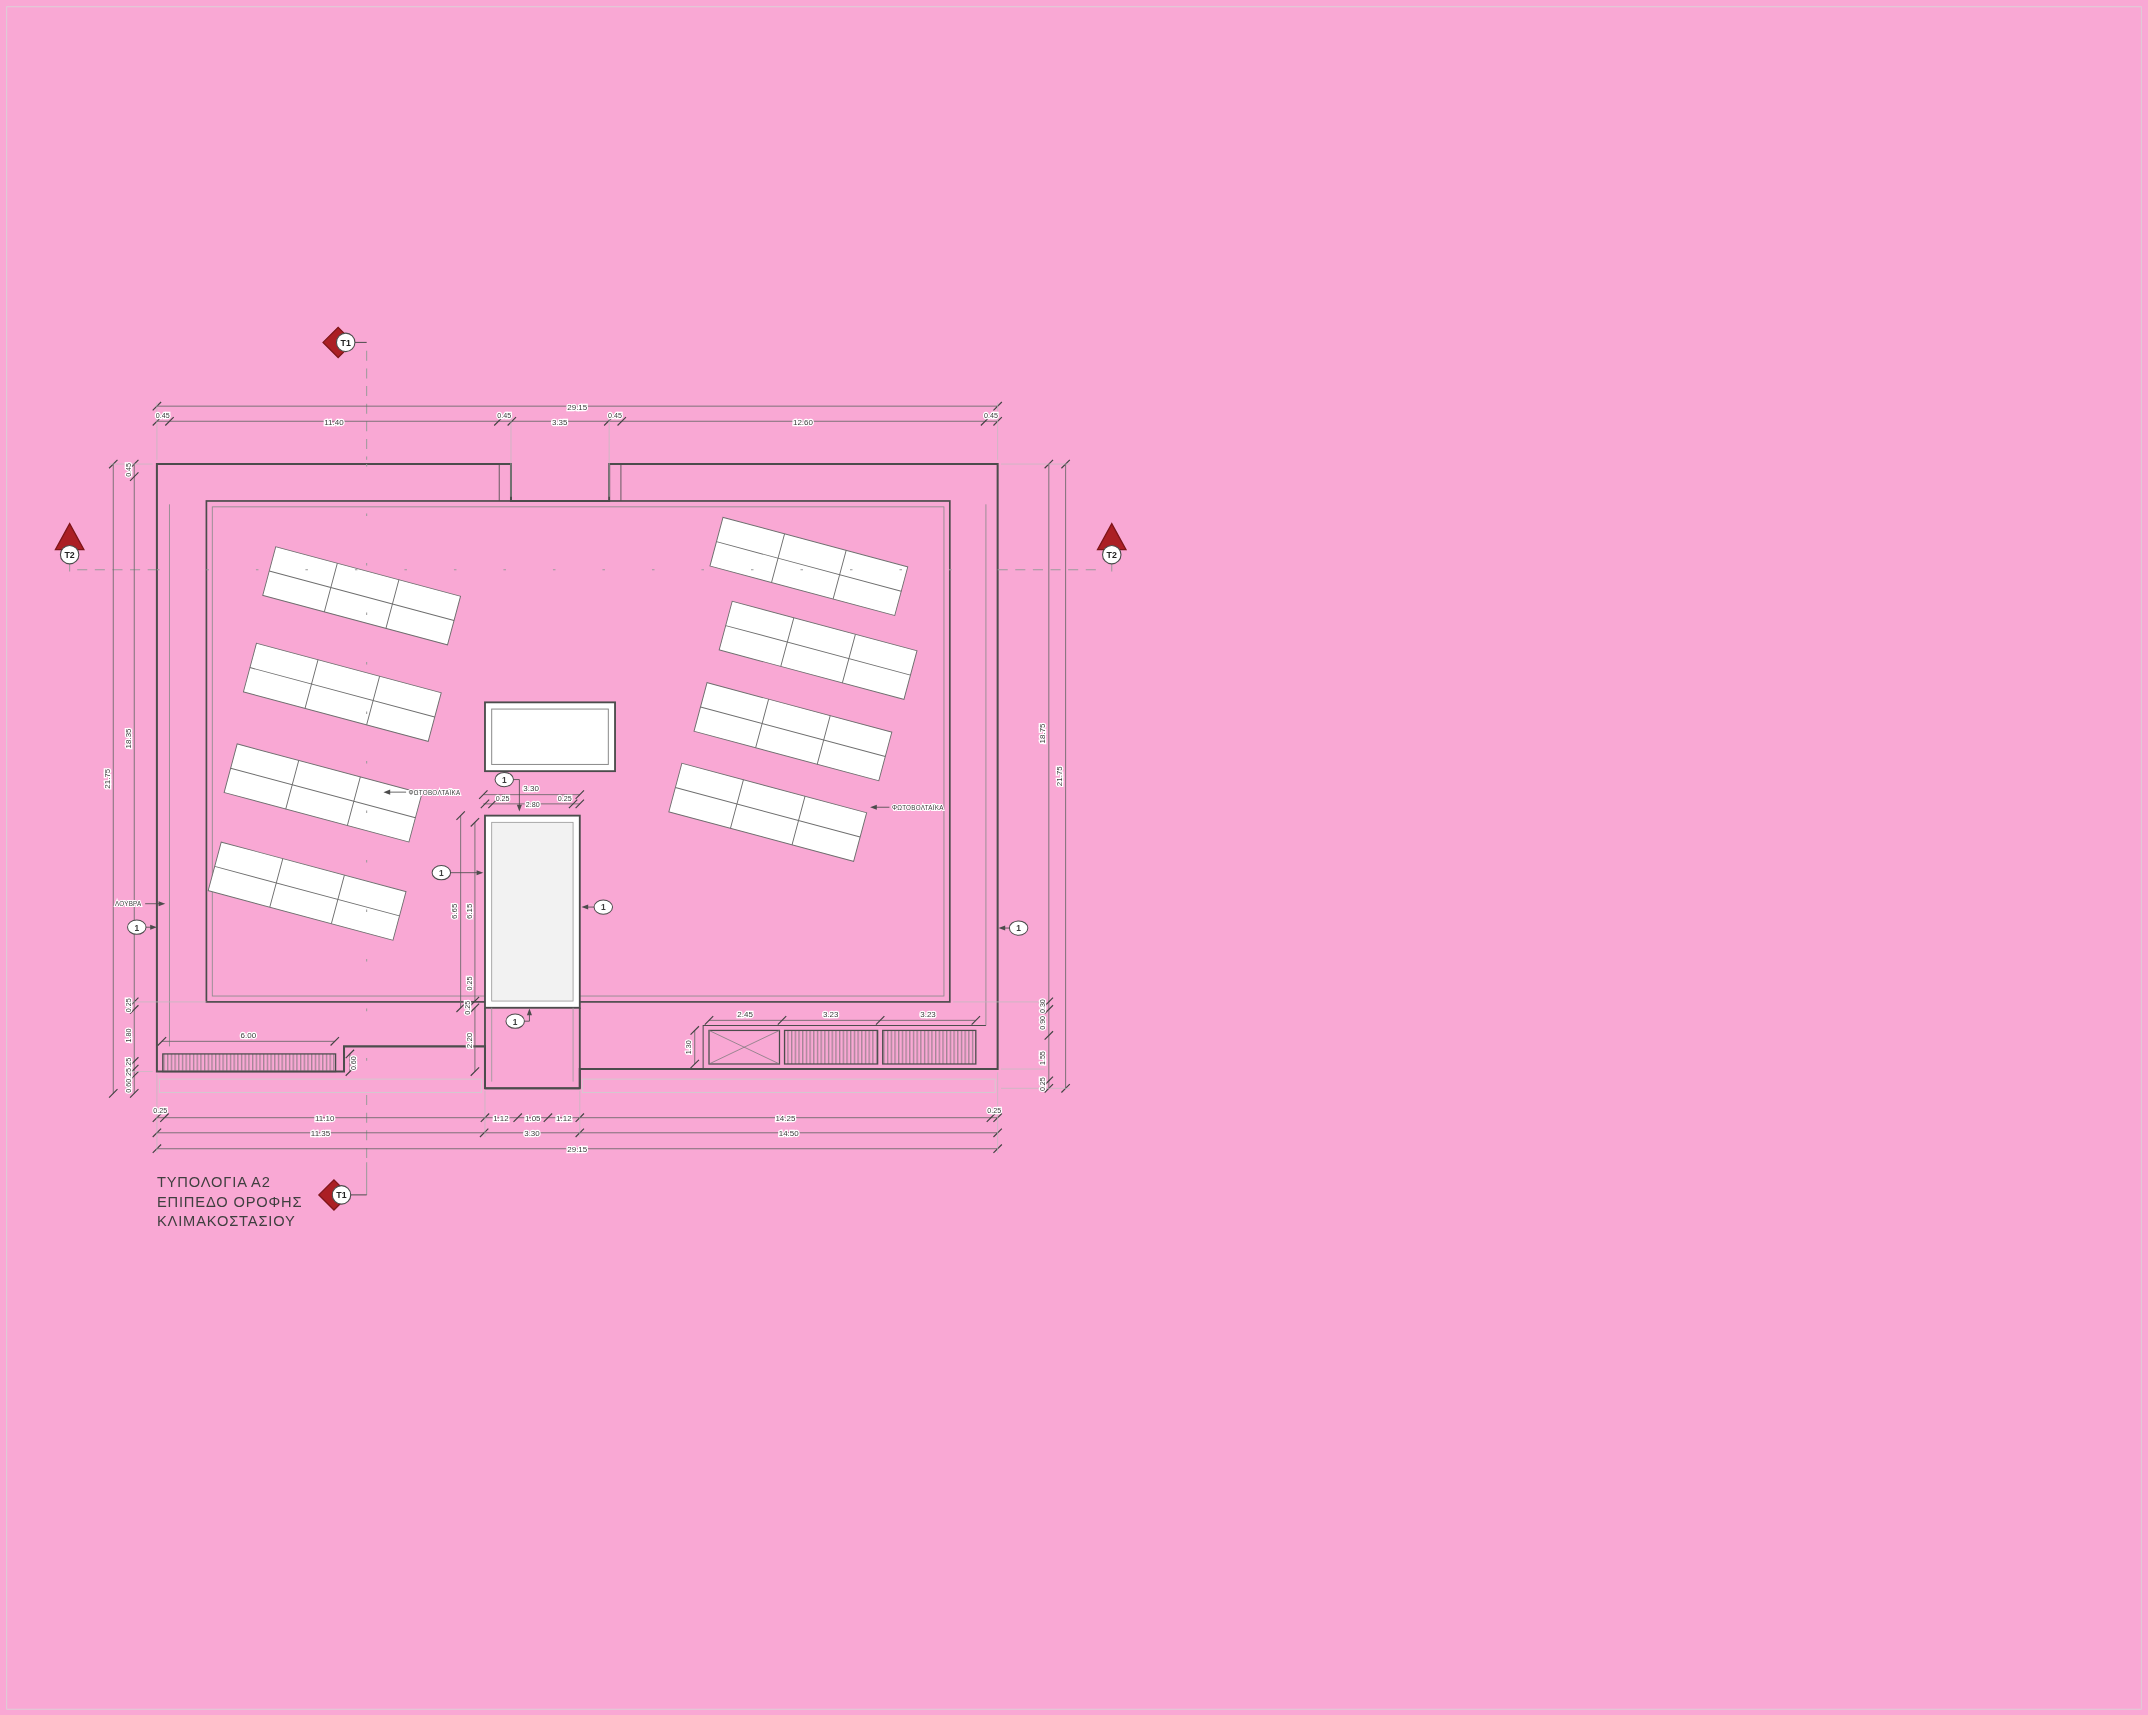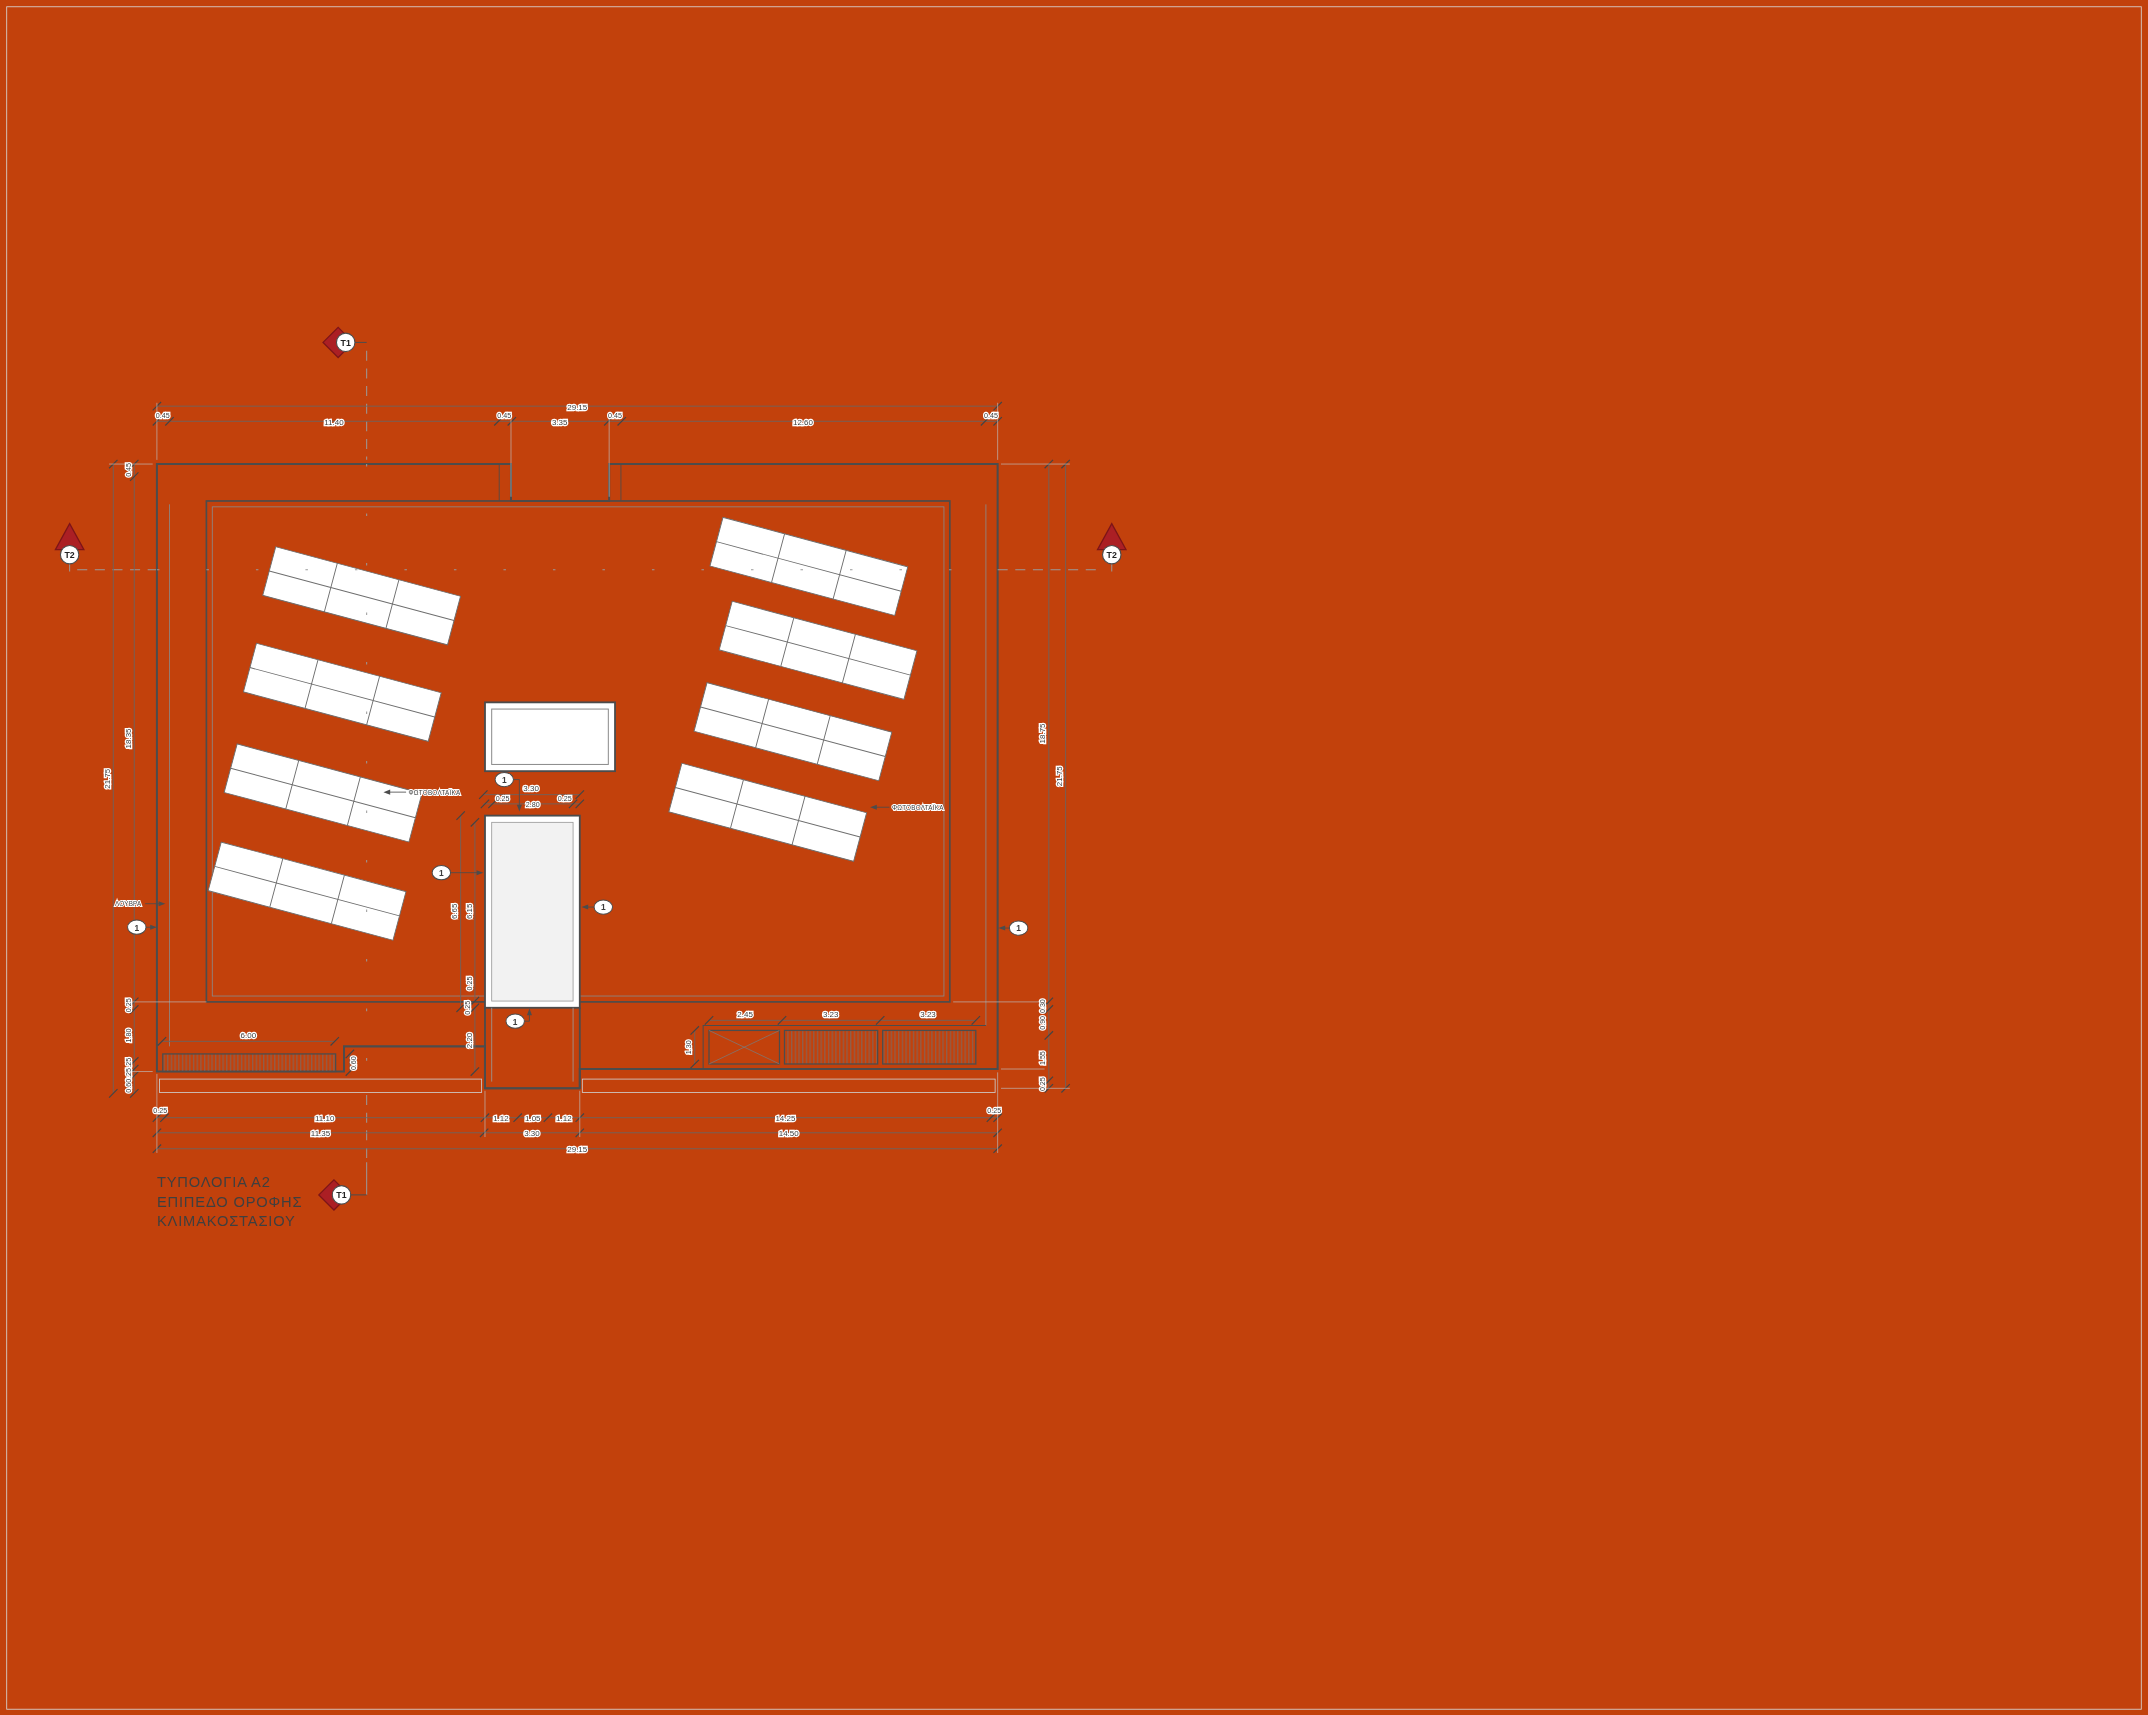--- a/index.html
+++ b/index.html
@@ -1,17 +1,17 @@
 <!DOCTYPE html>
 <html style="font-size:13.4px"><head>
 <meta charset="utf-8">
 <style>
   html,body{margin:0;padding:0;background:#ffffff;}
   body{width:2148px;height:1716px;position:relative;font-family:"Liberation Sans",sans-serif;}
-  #sheet{position:absolute;left:0;top:0;width:2148px;height:1716px;background:#c2410c;}
+  #sheet{position:absolute;left:0;top:0;width:2148px;height:1716px;background:#f9a8d4;}
   svg{display:block}
   text{fill:#3c3c3c;}
   .dim{font-size:9.5px;paint-order:stroke;stroke:#ffffff;stroke-width:3px;}
   .dimsmall{font-size:8.5px;paint-order:stroke;stroke:#ffffff;stroke-width:3px;}
   .tiny{font-size:7.5px;letter-spacing:.3px;paint-order:stroke;stroke:#ffffff;stroke-width:2.5px;}
   .callout{font-size:10px;font-weight:bold;}
   .mlabel{font-size:10.5px;font-weight:bold;fill:#222;}
   .titleline{font-size:17.5px;letter-spacing:1px;fill:#3f3f3f;}
 </style>
 </head>

